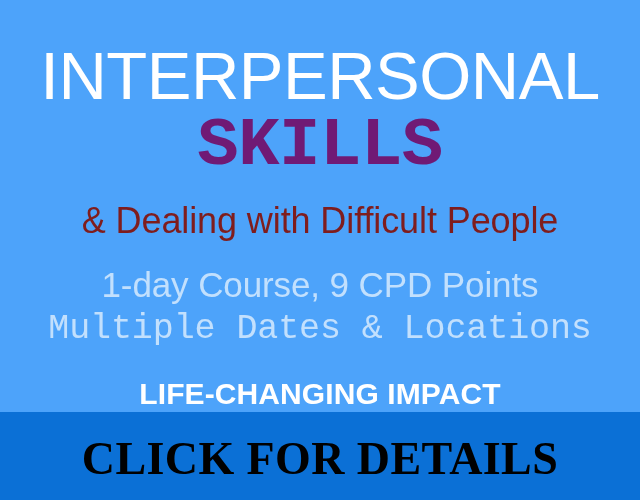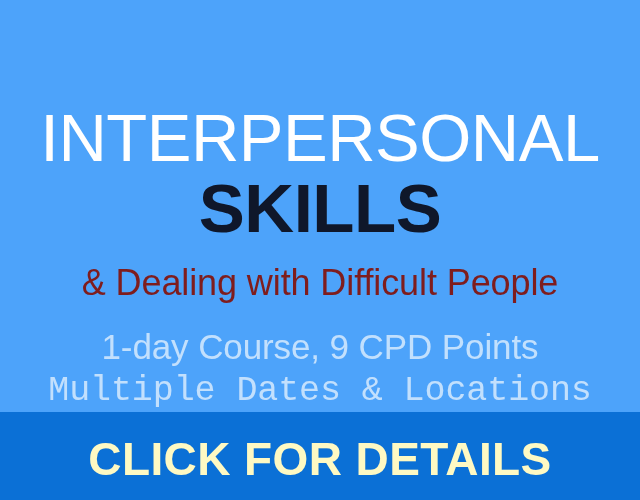--- a/index.html
+++ b/index.html
@@ -48,27 +48,28 @@
     color: #ffffff;
     font-size: 67px;
     font-weight: 400;
     line-height: 1.03;
     letter-spacing: -0.5px;
     white-space: nowrap;
   }
 
   .headline-line-2 {
     display: block;
-    color: #0f172a;
+    color: #701a75;
     font-size: 69px;
     font-weight: 700;
     line-height: 1.12;
     letter-spacing: -0.5px;
     white-space: nowrap;
     margin-top: -2px;
+    font-family: Liberation Mono, monospace;
   }
 
   
   .subheadline {
     display: block;
     width: 100%;
     text-align: center;
     color: #7f1d1d;
     font-size: 36px;
     font-weight: 300;
@@ -117,46 +118,48 @@
     height: 88px;
     background: #0b70d6;
     display: flex;
     align-items: center;
     justify-content: center;
     box-sizing: border-box;
     padding-top: 6px;
   }
 
   .cta-label {
-    color: #fef9c3;
+    color: #000000;
     font-size: 46px;
     font-weight: 700;
     letter-spacing: 0.4px;
     line-height: 1;
     white-space: nowrap;
+    font-family: Liberation Serif, serif;
   }
 </style>
 </head>
 <body>
 
 <div id="ad-banner">
 
   <div class="banner-body">
 
     <div class="headline-wrap">
       <span class="headline-line-1">INTERPERSONAL</span>
       <span class="headline-line-2">SKILLS</span>
     </div>
 
     <span class="subheadline">&amp; Dealing with Difficult People</span>
 
     <span class="detail-line first">1-day Course, 9 CPD Points</span>
 
     <span class="detail-line second">Multiple Dates &amp; Locations</span>
 
+    <span class="tagline">LIFE-CHANGING IMPACT</span>
 
   </div>
 
   <div class="cta-bar">
     <span class="cta-label">CLICK FOR DETAILS</span>
   </div>
 
 </div>
 
 </body></html>

